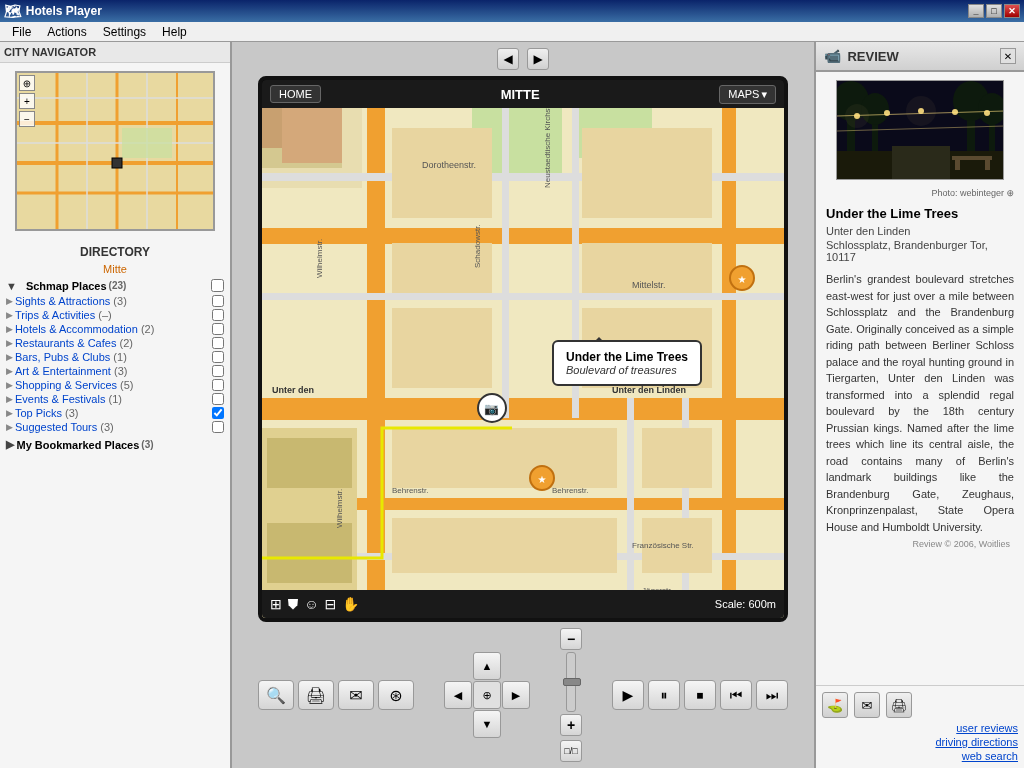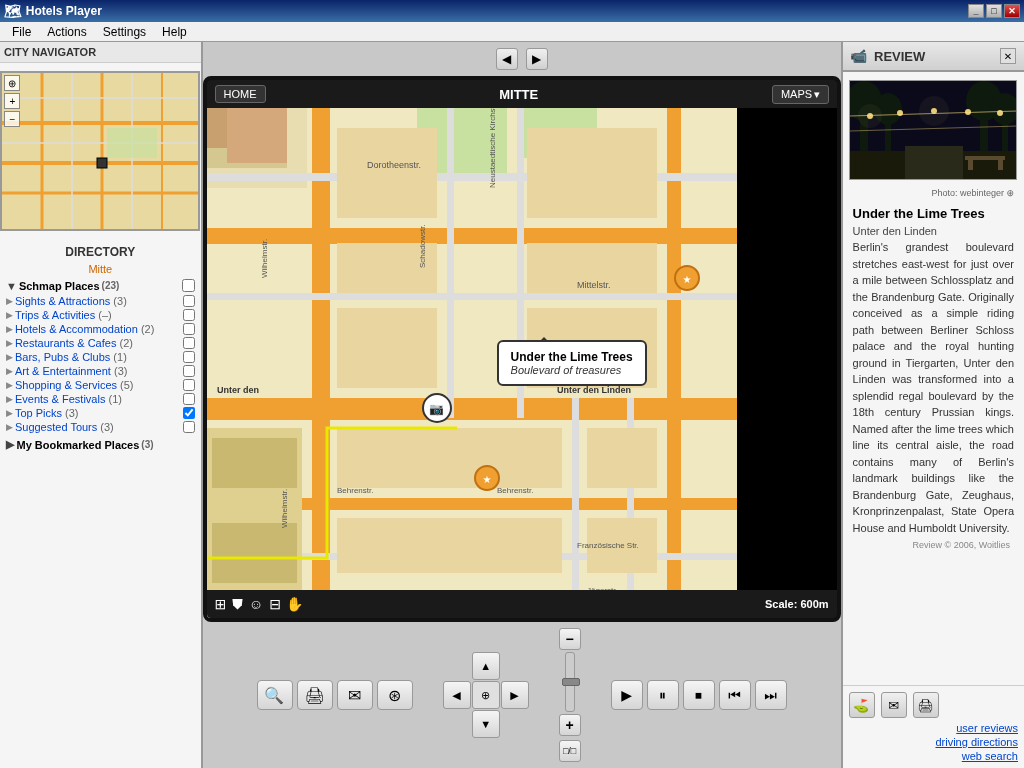--- a/index.html
+++ b/index.html
@@ -174,21 +174,21 @@
       font-size: 28px;
       font-weight: bold;
       color: #000;
       letter-spacing: 2px;
       flex: 1;
       text-align: center;
     }
 
     
     #map-container {
-      width: 638px;
+      width: 530px;
       height: 580px;
       border: 4px solid #111;
       border-radius: 8px;
       background: #000;
       position: relative;
       overflow: hidden;
     }
 
     
     #map-top-bar {
@@ -243,21 +243,21 @@
       height: 28px;
       background: #1a1a1a;
       display: flex;
       align-items: center;
       justify-content: space-between;
       padding: 0 8px;
       z-index: 10;
     }
     .map-tools { display: flex; gap: 6px; }
     .map-tool-icon { color: white; font-size: 14px; cursor: pointer; }
-    .map-scale { color: white; font-size: 11px; font-weight: bold; }
+    .map-scale { color: white; font-size: 11px; font-weight: normal; }
 
     
     #map-popup {
       position: absolute;
       top: 260px;
       left: 290px;
       background: white;
       border: 2px solid #333;
       border-radius: 6px;
       padding: 8px 12px;
@@ -535,21 +535,21 @@
         <div style="width:16px; height:16px; background:rgba(255,255,255,0.8); border:1px solid #888; display:flex; align-items:center; justify-content:center; font-size:10px; cursor:pointer;">−</div>
       </div>
     </div>
 
     <div id="directory-section">
       <div id="directory-title">DIRECTORY</div>
       <div id="directory-subtitle">Mitte</div>
 
       <div class="dir-group-header">
         <span class="dir-group-arrow">▼</span>
-        <span style="font-size:11px;">Schmap Places</span>
+        <span style="font-size:11px;margin-left:7px;">Schmap Places</span>
         <span style="font-size:10px; color:#666; margin-left:2px;">(23)</span>
         <input type="checkbox" style="margin-left: auto;">
       </div>
 
       <div class="dir-category">
         <span class="dir-arrow">▶</span>
         <span class="dir-label">Sights &amp; Attractions <span style="color:#666;">(3)</span></span>
         <input type="checkbox" class="dir-checkbox" style="">
       </div>
       <div class="dir-category">
@@ -810,20 +810,21 @@
 
         <circle cx="84" cy="30" r="15" fill="#ffe080" opacity="0.05"></circle>
         <circle cx="20" cy="35" r="12" fill="#ffe080" opacity="0.05"></circle>
       </svg>
     </div>
     <div id="photo-credit">Photo: webinteger  ⊕</div>
 
     <div id="review-content">
       <div id="review-place-name">Under the Lime Trees</div>
       <div id="review-subtitle">Unter den Linden</div>
+      <div id="review-address">Schlossplatz, Brandenburger Tor, 10117</div>
       <div id="review-description">Berlin's grandest boulevard stretches east-west for just over a mile between Schlossplatz and the Brandenburg Gate. Originally conceived as a simple riding path between Berliner Schloss palace and the royal hunting ground in Tiergarten, Unter den Linden was transformed into a splendid regal boulevard by the 18th century Prussian kings. Named after the lime trees which line its central aisle, the road contains many of Berlin's landmark buildings like the Brandenburg Gate, Zeughaus, Kronprinzenpalast, State Opera House and Humboldt University.</div>
       <div id="review-copyright">Review © 2006, Woitlies</div>
     </div>
 
     <div id="right-panel-bottom">
       <div class="action-icons-row">
         <div class="action-icon-btn">⛳</div>
         <div class="action-icon-btn">✉</div>
         <div class="action-icon-btn">🖨</div>
       </div>

